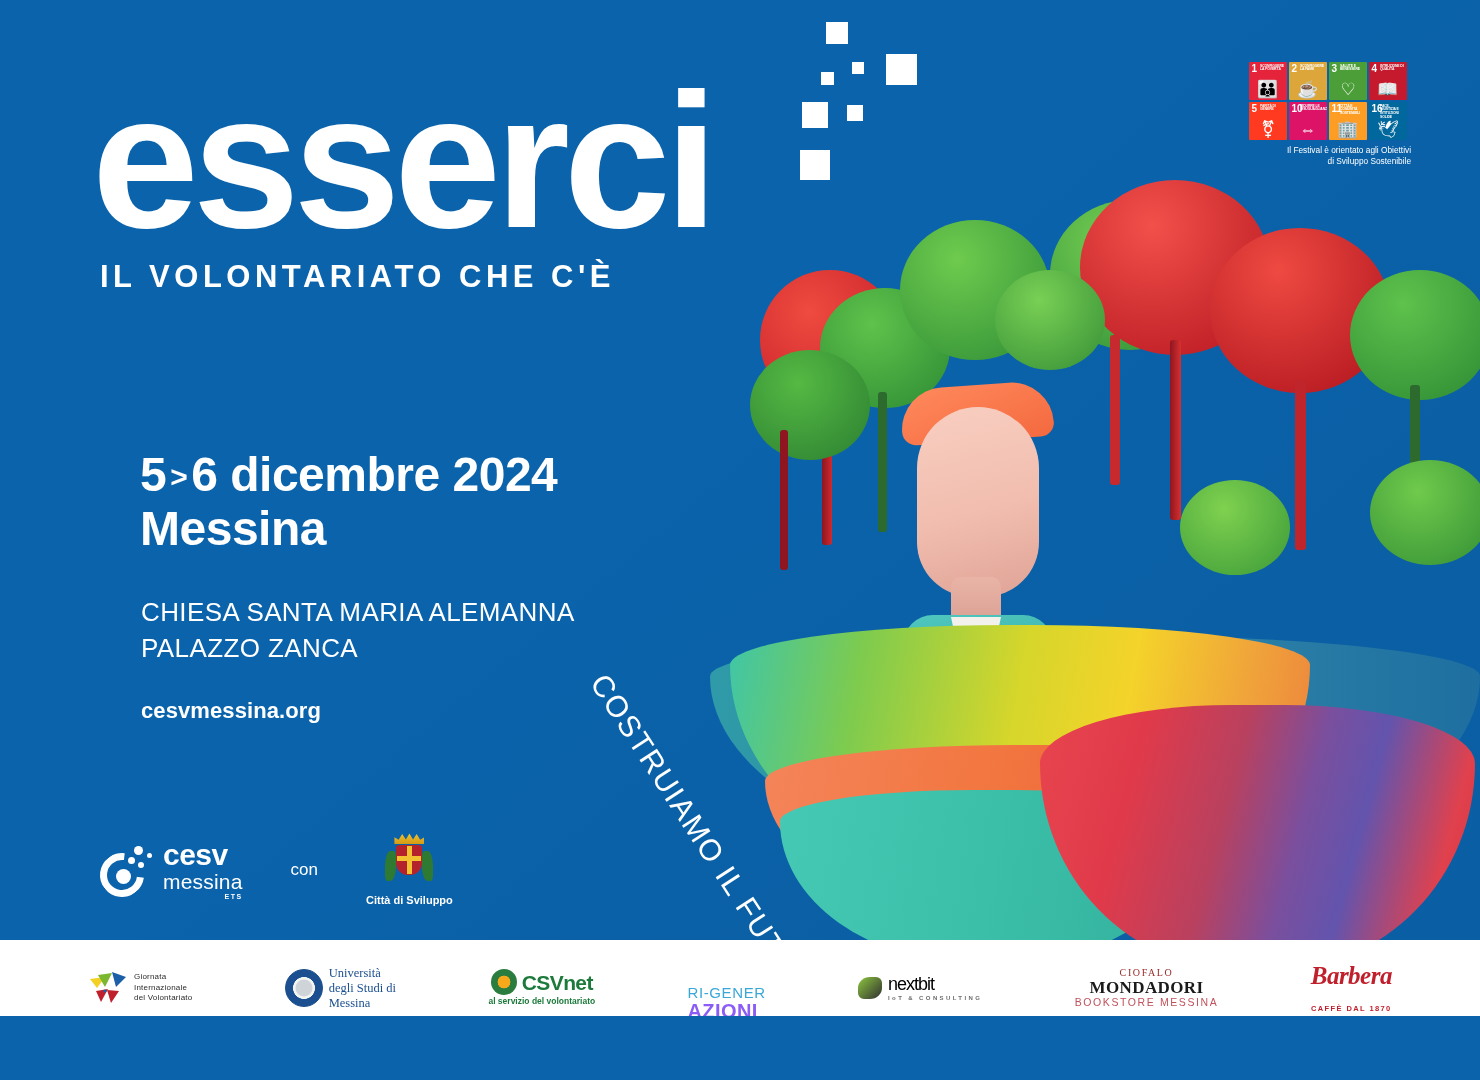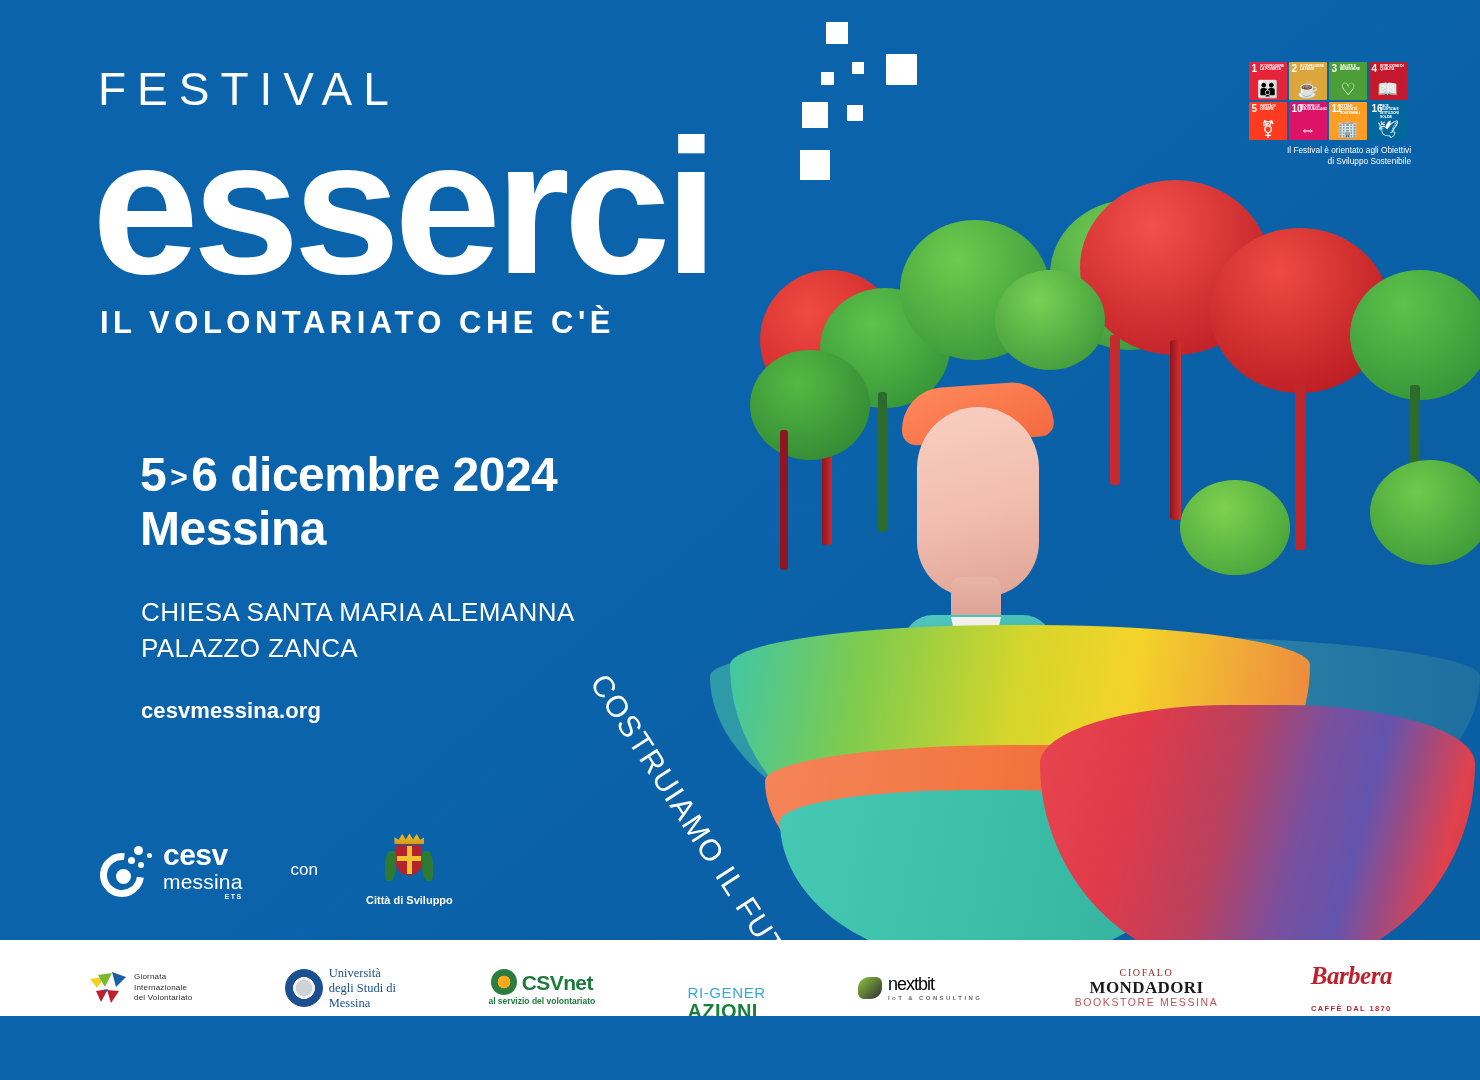--- a/index.html
+++ b/index.html
@@ -145,21 +145,21 @@
   .unime-txt { color:#1b4f8f; font-size:12.5px; line-height:1.2;
                font-family:"Liberation Serif", serif; }
 
   .csv-mark { width:26px; height:26px; border-radius:50%;
               background:radial-gradient(circle,#f7a91b 34%,#2a7d3f 36%); }
   .csv-word { color:#1c7a3b; font-size:21px; font-weight:700; letter-spacing:-0.6px; line-height:1;}
   .csv-sub { color:#1c7a3b; font-size:8.5px; font-weight:700; line-height:1.2; }
 
   .rigen { line-height:1.05;margin-top:40px; }
   .rigen .r1 { color:#3aa7d8; font-size:15px; font-weight:400; letter-spacing:0.6px;}
-  .rigen .r2 { color:#15803d; font-size:20px; font-weight:700; letter-spacing:0.4px;}
+  .rigen .r2 { color:#8b5cf6; font-size:20px; font-weight:700; letter-spacing:0.4px;}
   .rigen .r3 { color:#5a6470; font-size:9px; font-weight:500; letter-spacing:2px;}
 
   .nb-mark { width:24px; height:22px; border-radius:50% 6px 50% 6px;
              background:linear-gradient(135deg,#8dc63f,#2f2f2f); }
   .nb-word { line-height:1; }
   .nb-word .n1 { font-size:18px; font-weight:400; letter-spacing:-1px; }
   .nb-word .n2 { font-size:6px; font-weight:700; letter-spacing:2.4px; color:#6d6d6d; margin-top:2px;}
 
   .mon { text-align:center; line-height:1.12; }
   .mon .m0 { color:#9c2b2b; font-size:10px; letter-spacing:1.6px; font-family:"Liberation Serif",serif; }
@@ -183,21 +183,20 @@
     <div class="sq" style="left:36px;top:12px;width:22px;height:22px;"></div>
     <div class="sq" style="left:62px;top:52px;width:12px;height:12px;"></div>
     <div class="sq" style="left:31px;top:62px;width:13px;height:13px;"></div>
     <div class="sq" style="left:96px;top:44px;width:31px;height:31px;"></div>
     <div class="sq" style="left:12px;top:92px;width:26px;height:26px;"></div>
     <div class="sq" style="left:57px;top:95px;width:16px;height:16px;"></div>
     <div class="sq" style="left:10px;top:140px;width:30px;height:30px;"></div>
   </div>
 
   <div class="headline">
-    <div class="festival">FESTIVAL</div>
     <div class="esserci">esserci</div>
     <div class="tagline">IL VOLONTARIATO CHE C'È</div>
   </div>
 
   <div class="dates">
     <div class="date-line">
       <span>5</span><span class="date-arrow">&gt;</span><span>6 dicembre 2024</span>
     </div>
     <div class="city">Messina</div>
   </div>

